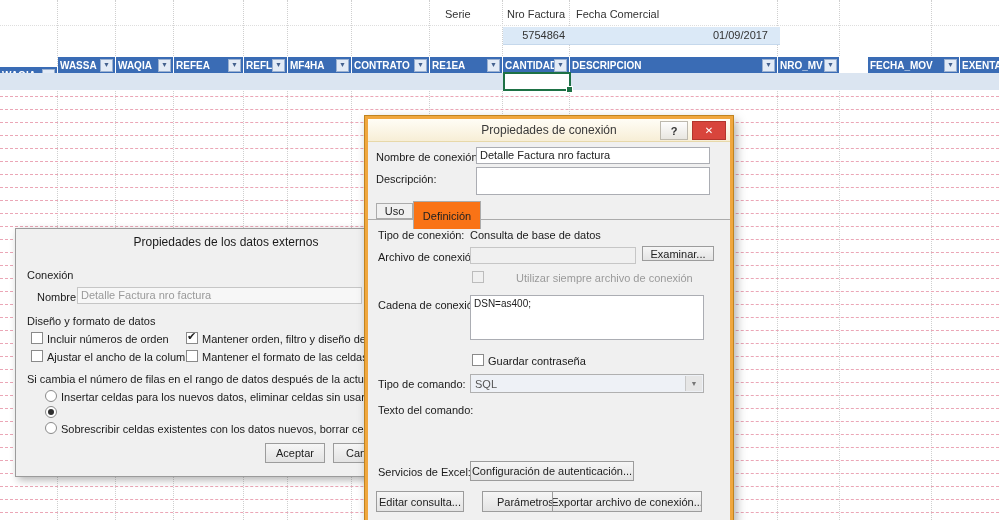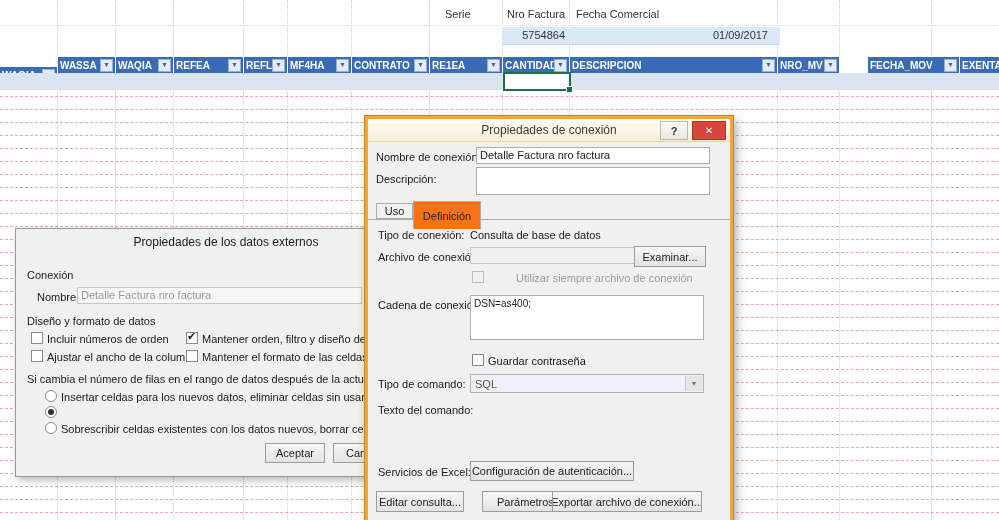--- a/index.html
+++ b/index.html
@@ -256,21 +256,21 @@
     <div class="tab active" style="left:45px;width:68px">
         <span>Definición</span>
       </div>
     <div class="tabline"></div>
 
     <div class="lbl" style="left:10px;top:110px">Tipo de conexión:</div>
     <div class="lbl" style="left:102px;top:110px">Consulta de base de datos</div>
 
     <div class="lbl" style="left:10px;top:132px">Archivo de conexión:</div>
     <div class="input disabled" style="left:102px;top:128px;width:166px;height:17px"></div>
-    <div class="btn" style="left:266px;top:127px;width:72px;height:21px">Examinar...</div>
+    <div class="btn" style="left:274px;top:127px;width:72px;height:15px">Examinar...</div>
 
     <span class="cb disabled" style="left:104px;top:152px"></span>
     <div class="lbl gray" style="left:120px;top:153px">Utilizar siempre archivo de conexión</div>
 
     <div class="lbl" style="left:10px;top:180px">Cadena de conexión:</div>
     <div class="tarea" style="left:102px;top:176px;width:234px;height:45px">
       <span class="pad">DSN=as400;</span>
     </div>
 
     <span class="cb" style="left:104px;top:235px"></span>

